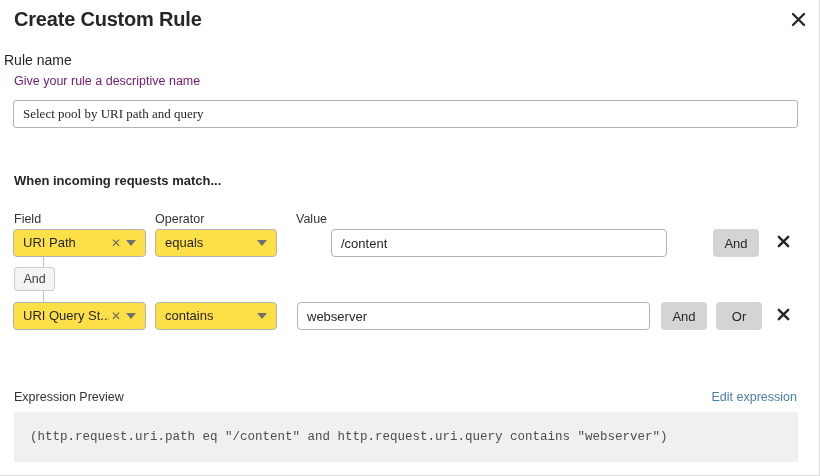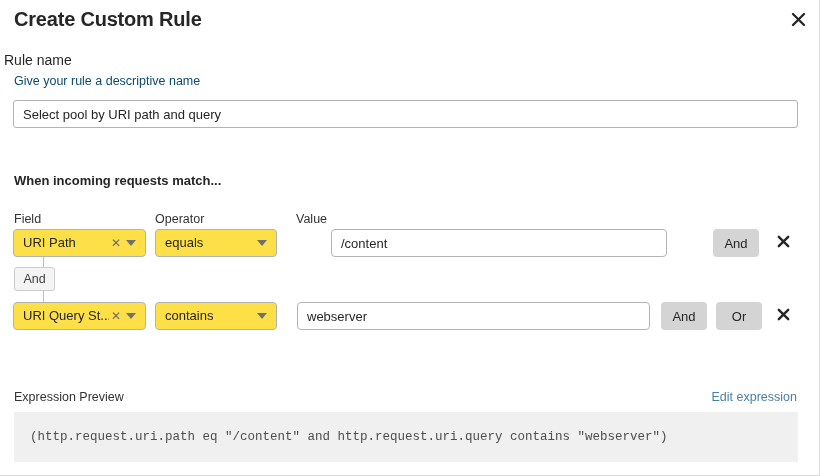--- a/index.html
+++ b/index.html
@@ -58,33 +58,33 @@
     left: 4px;
     font-size: 14px;
     color: #262626;
   }
   .label-rule-name { top: 52px; }
   .help-text {
     position: absolute;
     left: 14px;
     top: 74px;
     font-size: 12.5px;
-    color: #0c4a6e;
+    color: #701a75;
   }
   .rule-name-input {
     position: absolute;
     left: 13px;
     top: 100px;
     width: 785px;
     height: 28px;
     box-sizing: border-box;
     border: 1px solid #b3b3b3;
     border-radius: 3px;
     background: #fff;
-    font-family: Liberation Sans, sans-serif;
+    font-family: Liberation Serif, serif;
     font-size: 13px;
     color: #262626;
     padding: 0 9px;
     outline: none;
   }
 
   
   .match-heading {
     position: absolute;
     left: 14px;

